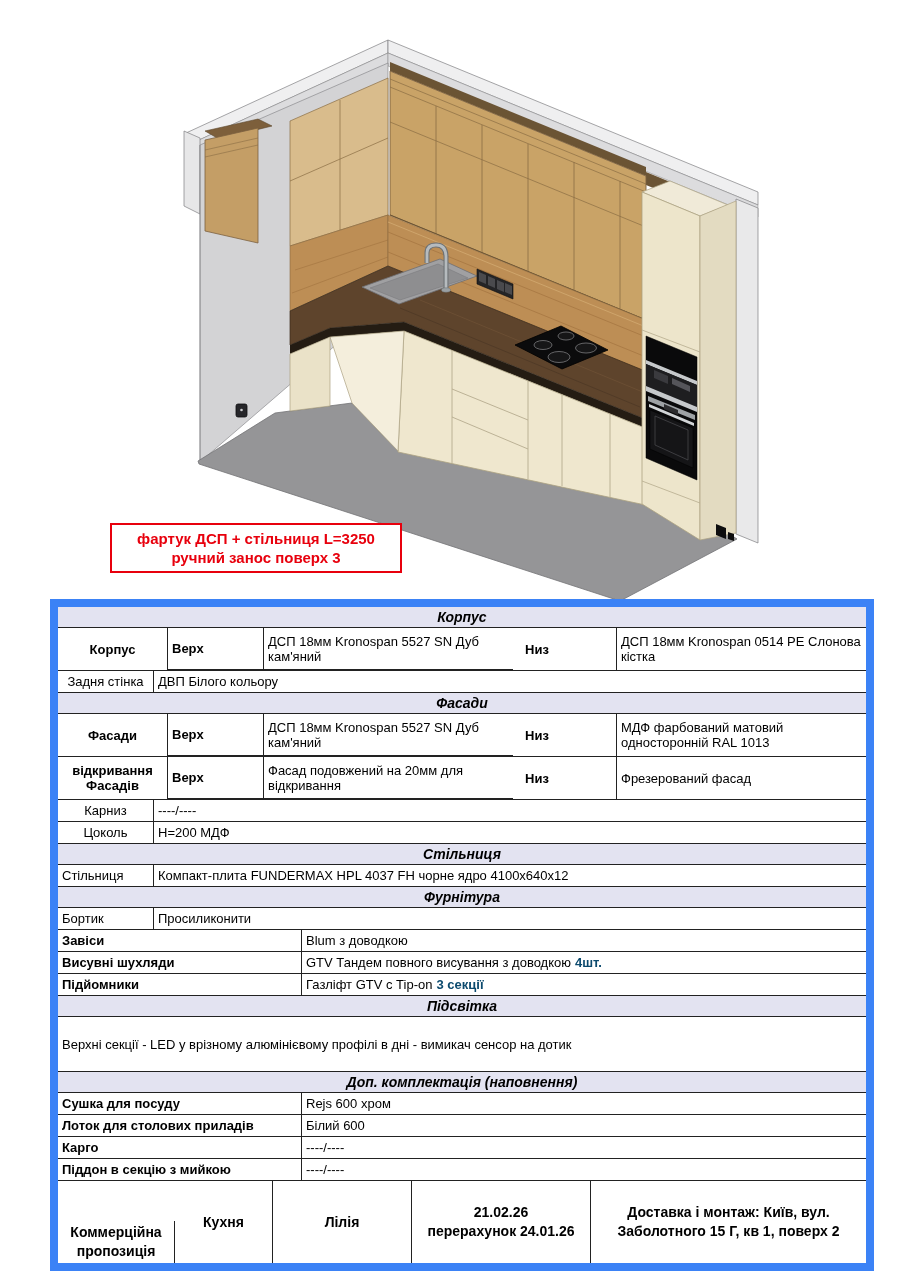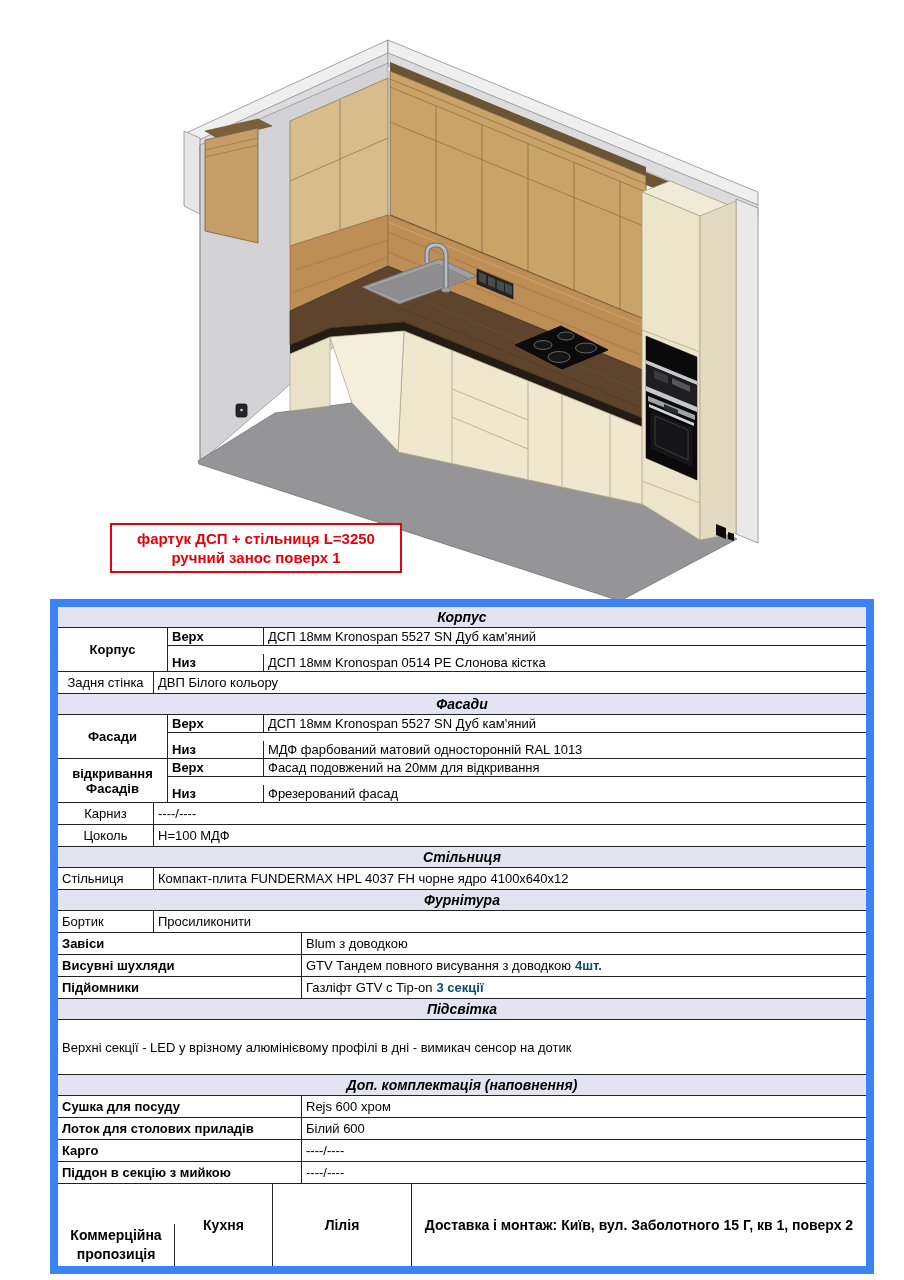--- a/index.html
+++ b/index.html
@@ -17,21 +17,21 @@
   .hdr{background:#e3e3f1;font-weight:bold;font-style:italic;font-size:14px;justify-content:center;align-items:center;display:flex;min-height:20px;}
   .c{border-right:1px solid #222;padding:1px 4px;display:flex;align-items:center;box-sizing:border-box;}
   .c:last-child{border-right:none;}
   .cA{width:96px;font-weight:normal;}
   .cSub{width:96px;font-weight:bold;}
   .cWide{width:244px;font-weight:bold;}
   .val{flex:1;}
   .ctr{justify-content:center;text-align:center;}
   .group{display:flex;min-height:42px;}
   .group .gl{border-right:1px solid #222;width:110px;font-weight:bold;display:flex;align-items:center;justify-content:center;text-align:center;padding:1px 4px;box-sizing:border-box;}
-  .group .sub{flex:1;display:flex;flex-direction:column;gap:8px;}
+  .group .sub{flex:1;display:flex;flex-direction:row;gap:8px;}
   .group .subrow{display:flex;flex:1;}
   .group .subrow:first-child{border-bottom:1px solid #222;}
   .ledrow{min-height:54px;}
   .green{color:#0c4a6e;font-weight:bold;margin-left:4px;}
   .footer-row{min-height:50px;font-weight:bold;font-size:14px;}
   .fc1{width:117px;margin-top:40px;}
   .fc2{width:98px;}
   .fc3{width:139px;}
   .fc4{width:179px;}
   .fc5{flex:1;}
@@ -171,21 +171,21 @@
 
       <g>
         <rect x="236" y="404" width="11" height="13" rx="2" fill="#26262a" stroke="#0e0e10" stroke-width="0.8"></rect>
         <circle cx="241.5" cy="410" r="1.3" fill="#cfcfd2"></circle>
       </g>
     </svg>
   </div>
 
   <div class="annotation">
     <div>фартук ДСП + стільниця L=3250</div>
-    <div>ручний занос поверх 1</div>
+    <div>ручний занос поверх 3</div>
   </div>
 
   <div class="spec">
 
     <div class="row hdr">
         <span>Корпус</span>
       </div>
 
     <div class="group row">
       <div class="gl">Корпус</div>
@@ -237,21 +237,21 @@
         </div>
       </div>
     </div>
 
     <div class="row">
       <div class="c cA ctr">Карниз</div>
       <div class="c val">----/----</div>
     </div>
     <div class="row">
       <div class="c cA ctr">Цоколь</div>
-      <div class="c val">Н=100 МДФ</div>
+      <div class="c val">Н=200 МДФ</div>
     </div>
 
     <div class="row hdr">
         <span>Стільниця</span>
       </div>
 
     <div class="row">
       <div class="c cA">Стільниця</div>
       <div class="c val">Компакт-плита FUNDERMAX HPL 4037 FH чорне ядро 4100х640х12</div>
     </div>
@@ -309,17 +309,21 @@
     </div>
     <div class="row">
       <div class="c cWide">Піддон в секцію з мийкою</div>
       <div class="c val">----/----</div>
     </div>
 
     <div class="row footer-row">
       <div class="fcell fc1">Коммерційна пропозиція</div>
       <div class="fcell fc2">Кухня</div>
       <div class="fcell fc3">Лілія</div>
+      <div class="fcell fc4">
+        <div>21.02.26</div>
+        <div>перерахунок 24.01.26</div>
+      </div>
       <div class="fcell fc5">Доставка і монтаж: Київ, вул. Заболотного 15 Г, кв 1, поверх  2</div>
     </div>
 
   </div>
 </div>
 
 </body></html>

